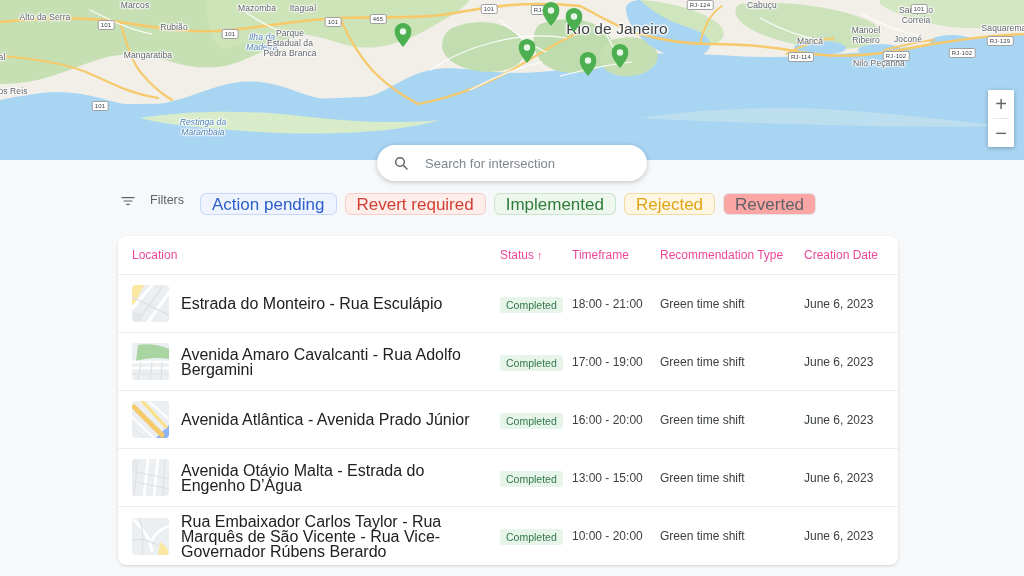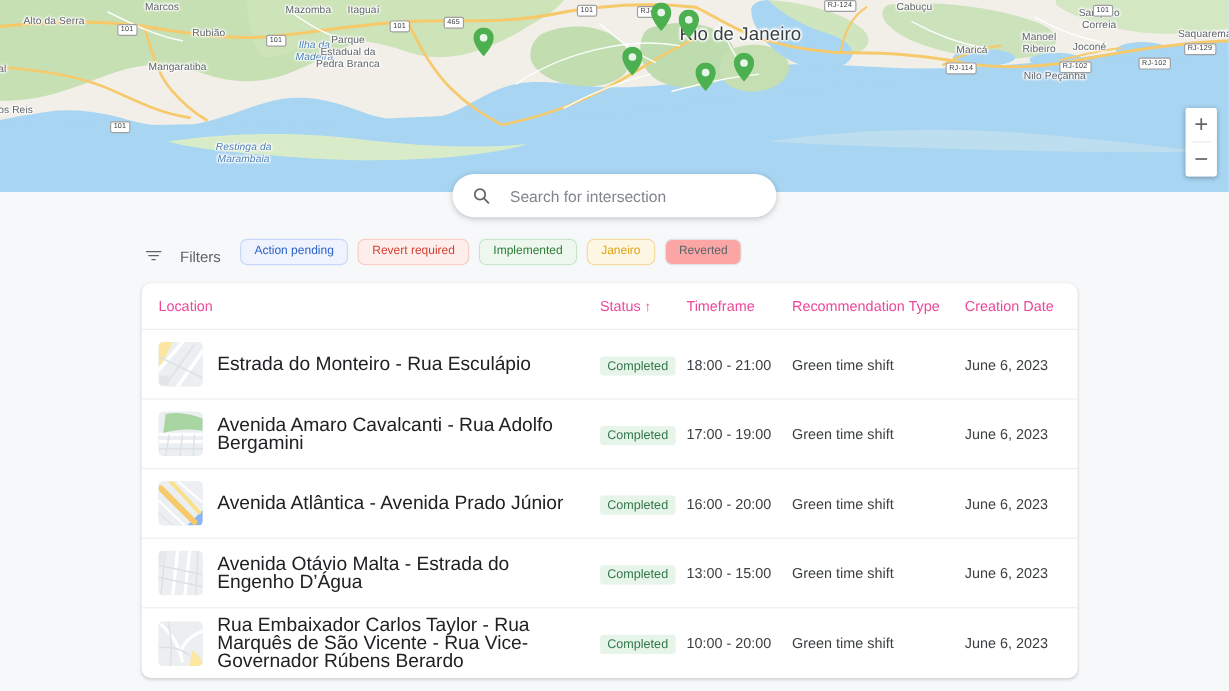--- a/index.html
+++ b/index.html
@@ -95,35 +95,35 @@
   .search-input {
     flex: 1; border: 0; outline: 0; background: transparent;
     font-family: "Liberation Sans", sans-serif;
     font-size: 13px; color: #3c4043;
   }
   .search-input::placeholder { color: #80868b; }
 
   
   .filters {
     position: absolute; left: 0; top: 193px; width: 1024px;
-    display: flex; align-items: flex-end;
+    display: flex; align-items: flex-start;
     padding-left: 120px;
     gap: 8px;
     height: 28px;
   }
   .filter-ico { width: 16px; height: 16px; color: #5f6368; flex: 0 0 auto; }
   .filters-label {
     font-size: 12.5px; color: #5f6368; margin-right: 8px; margin-left: 6px;
   }
   .chip {
     height: 22px;
     padding: 0 11px;
     display: inline-flex; align-items: center;
     border-radius: 6px;
-    font-size: 10px;
+    font-size: 17px;
     border: 1px solid transparent;
     cursor: pointer;
     white-space: nowrap;
     line-height: 1;
   }
 
   
   .card {
     position: absolute;
     left: 118px; top: 236px;
@@ -366,21 +366,21 @@
         <line x1="3" y1="7" x2="21" y2="7"></line>
           <line x1="6" y1="12" x2="18" y2="12"></line>
           <line x1="10" y1="17" x2="14" y2="17"></line>
       </svg>
     </span>
     <span class="filters-label">Filters</span>
 
     <span class="chip" id="chip0" style="background: rgb(238, 243, 254); border-color: rgb(199, 216, 248); color: rgb(43, 95, 201);">Action pending</span>
     <span class="chip" id="chip1" style="background: rgb(253, 238, 236); border-color: rgb(246, 205, 199); color: rgb(210, 63, 49);">Revert required</span>
     <span class="chip" id="chip2" style="background: rgb(237, 247, 238); border-color: rgb(201, 229, 204); color: rgb(46, 125, 57);">Implemented</span>
-    <span class="chip" id="chip3" style="background: rgb(253, 246, 227); border-color: rgb(243, 220, 160); color: rgb(224, 164, 22);">Janeiro</span>
+    <span class="chip" id="chip3" style="background: rgb(253, 246, 227); border-color: rgb(243, 220, 160); color: rgb(224, 164, 22);">Rejected</span>
     <span class="chip" id="chip4" style="background: #fca5a5; border-color: rgb(224, 227, 229); color: rgb(95, 99, 104);">Reverted</span>
   </div>
 
   <div class="card">
     <div class="row head">
       <div class="c-loc th">Location</div>
       <div class="c-stat th">
         <span>Status</span><span class="arrow">↑</span>
       </div>
       <div class="c-time th">Timeframe</div>

